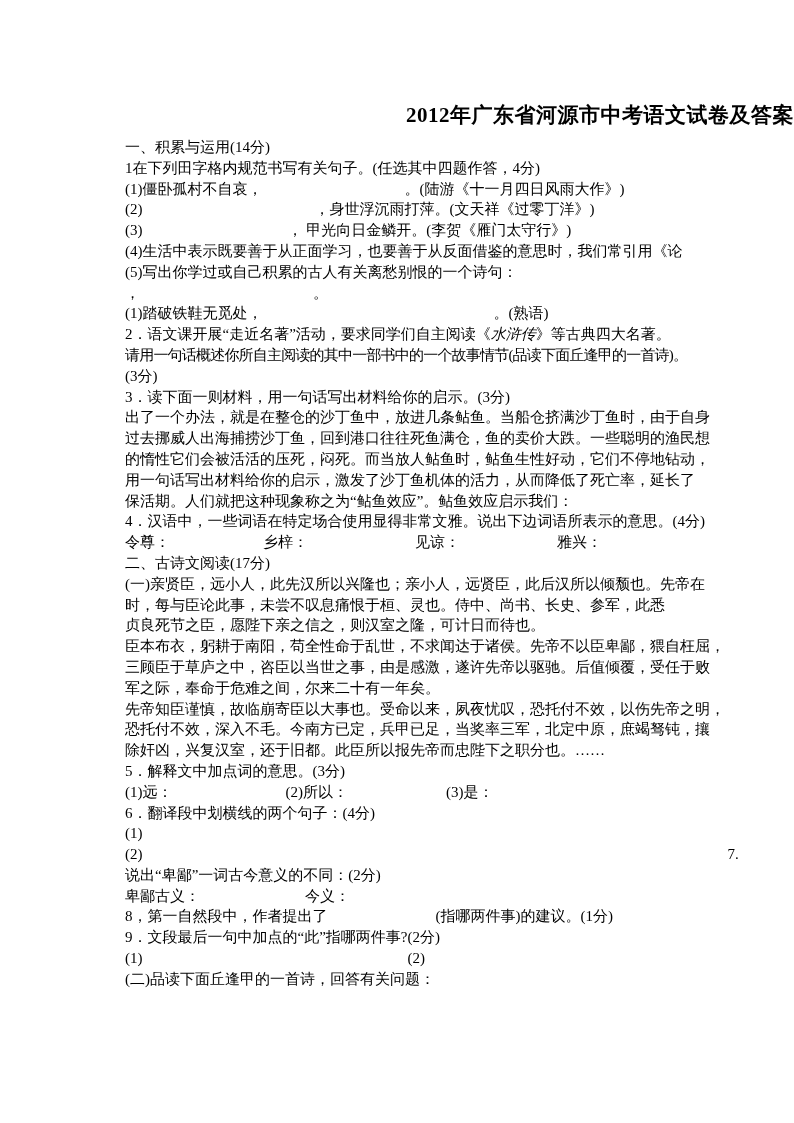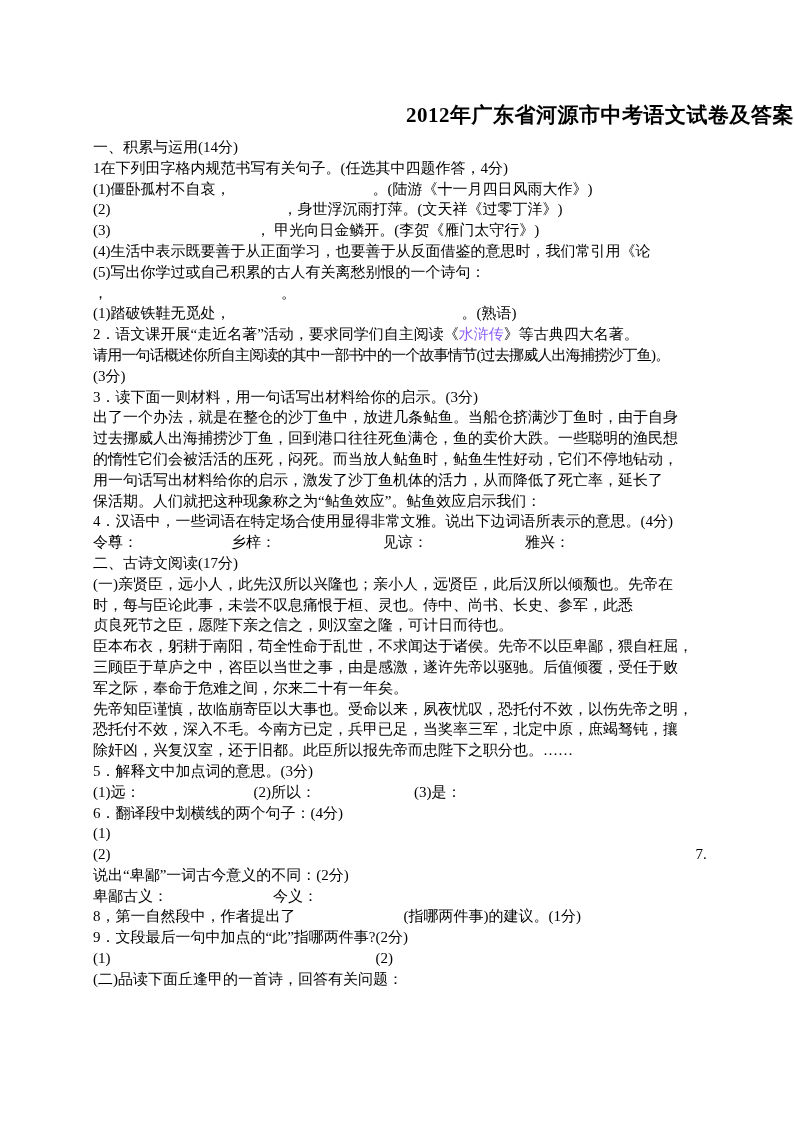--- a/index.html
+++ b/index.html
@@ -31,20 +31,21 @@
     position: absolute;
     left: 93px;
     top: 137px;
     width: 620px;
     font-size: 15px;
   }
   .doc-line {
     height: 20.8px;
     line-height: 20.8px;
     white-space: nowrap;
+    margin-left: 32px;
   }
   .doc-line.tight {
     letter-spacing: -0.8px;
   }
   .gap {
     display: inline-block;
     height: 1px;
     vertical-align: baseline;
   }
   .link {
@@ -59,22 +60,22 @@
   <div class="content">
       <div class="doc-line"><span>一、积累与运用(14分)</span></div>
       <div class="doc-line"><span>1在下列田字格内规范书写有关句子。(任选其中四题作答，4分)</span></div>
       <div class="doc-line"><span>(1)僵卧孤村不自哀，</span><span class="gap" style="width: 142px;"></span><span>。(陆游《十一月四日风雨大作》)</span></div>
       <div class="doc-line"><span>(2)</span><span class="gap" style="width: 172px;"></span><span>，身世浮沉雨打萍。(文天祥《过零丁洋》)</span></div>
       <div class="doc-line"><span>(3)</span><span class="gap" style="width: 145px;"></span><span>， 甲光向日金鳞开。(李贺《雁门太守行》)</span></div>
       <div class="doc-line"><span>(4)生活中表示既要善于从正面学习，也要善于从反面借鉴的意思时，我们常引用《论</span></div>
       <div class="doc-line"><span>(5)写出你学过或自己积累的古人有关离愁别恨的一个诗句：</span></div>
       <div class="doc-line"><span>，</span><span class="gap" style="width: 173px;"></span><span>。</span></div>
       <div class="doc-line"><span>(1)踏破铁鞋无觅处，</span><span class="gap" style="width: 231px;"></span><span>。(熟语)</span></div>
-      <div class="doc-line"><span>2．语文课开展“走近名著”活动，要求同学们自主阅读《</span><span class="link" style="color: #8b5cf6;">水浒传</span><span>》等古典四大名著。</span></div>
-      <div class="doc-line tight"><span>请用一句话概述你所自主阅读的其中一部书中的一个故事情节(过去挪威人出海捕捞沙丁鱼)。</span></div>
+      <div class="doc-line"><span>2．语文课开展“走近名著”活动，要求同学们自主阅读《</span><span class="link" style="color: #000000; font-style: italic;">水浒传</span><span>》等古典四大名著。</span></div>
+      <div class="doc-line tight"><span>请用一句话概述你所自主阅读的其中一部书中的一个故事情节(品读下面丘逢甲的一首诗)。</span></div>
       <div class="doc-line"><span>(3分)</span></div>
       <div class="doc-line"><span>3．读下面一则材料，用一句话写出材料给你的启示。(3分)</span></div>
       <div class="doc-line"><span>出了一个办法，就是在整仓的沙丁鱼中，放进几条鲇鱼。当船仓挤满沙丁鱼时，由于自身</span></div>
       <div class="doc-line"><span>过去挪威人出海捕捞沙丁鱼，回到港口往往死鱼满仓，鱼的卖价大跌。一些聪明的渔民想</span></div>
       <div class="doc-line"><span>的惰性它们会被活活的压死，闷死。而当放人鲇鱼时，鲇鱼生性好动，它们不停地钻动，</span></div>
       <div class="doc-line"><span>用一句话写出材料给你的启示，激发了沙丁鱼机体的活力，从而降低了死亡率，延长了</span></div>
       <div class="doc-line"><span>保活期。人们就把这种现象称之为“鲇鱼效应”。鲇鱼效应启示我们：</span></div>
       <div class="doc-line"><span>4．汉语中，一些词语在特定场合使用显得非常文雅。说出下边词语所表示的意思。(4分)</span></div>
       <div class="doc-line"><span>令尊：</span><span class="gap" style="width: 93px;"></span><span>乡梓：</span><span class="gap" style="width: 107px;"></span><span>见谅：</span><span class="gap" style="width: 97px;"></span><span>雅兴：</span></div>
       <div class="doc-line"><span>二、古诗文阅读(17分)</span></div>

